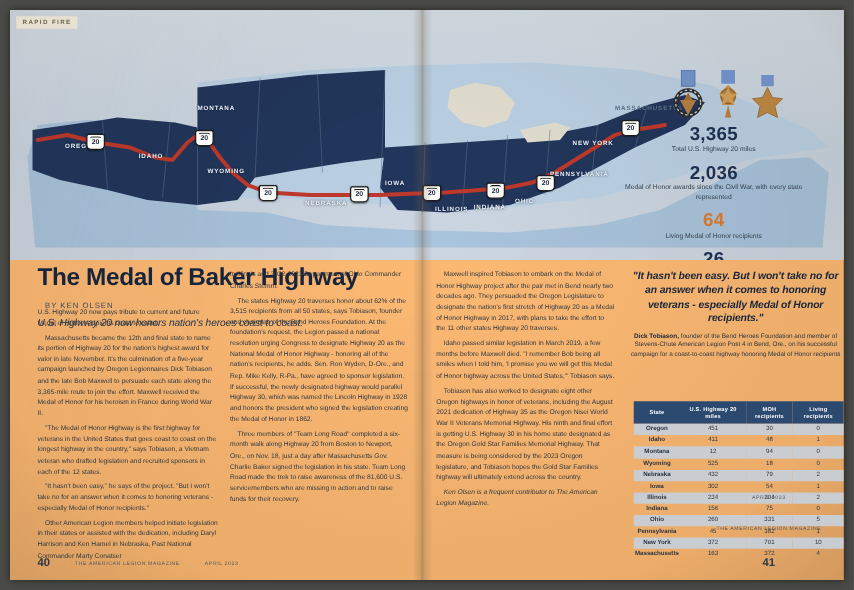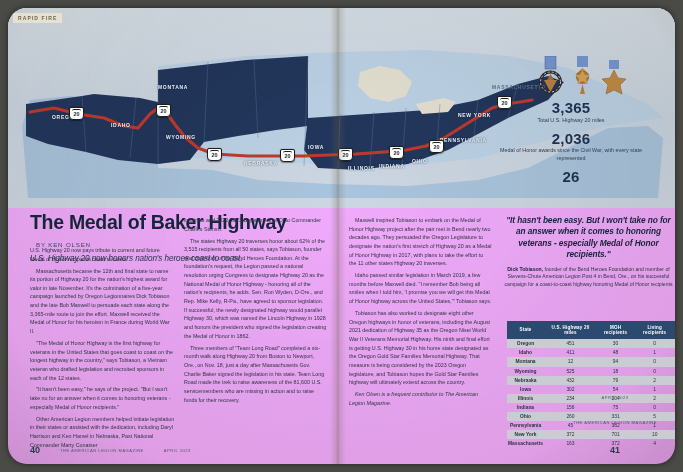--- a/index.html
+++ b/index.html
@@ -6,24 +6,23 @@
   html, body {
     width: 683px; height: 472px;
     background: #4a4a46;
     font-family: "Liberation Sans", sans-serif;
     overflow: hidden;
   }
   #page {
     position: absolute;
     left: 8px; top: 8px;
     width: 667px; height: 456px;
-    background: #f0abfc;
+    background: #fdba74;
     box-shadow: 0 0 6px rgba(0,0,0,.55);
     overflow: hidden;
-    border-radius: 19px;
   }
   
   #page::after {
     content: ""; position: absolute; inset: 0; pointer-events: none;
     background:
       linear-gradient(105deg, rgba(255,255,255,.16) 0%, rgba(255,255,255,0) 28%),
       radial-gradient(ellipse at 50% 40%, rgba(255,255,255,.10) 0%, rgba(90,75,50,.13) 78%, rgba(60,48,30,.26) 100%);
     mix-blend-mode: multiply;
     opacity: .85;
   }
@@ -240,20 +239,24 @@
     <div class="stats">
       <div class="stat">
         <div class="num">3,365</div>
         <div class="cap">Total U.S. Highway 20 miles</div>
       </div>
       <div class="stat">
         <div class="num">2,036</div>
         <div class="cap">Medal of Honor awards since the Civil War, with every state represented</div>
       </div>
       <div class="stat">
+        <div class="num orange">64</div>
+        <div class="cap">Living Medal of Honor recipients</div>
+      </div>
+      <div class="stat">
         <div class="num">26</div>
 
       </div>
     </div>
   </div>
 
   <div class="headline-wrap">
     <span class="headline">The Medal of Baker Highway</span><span class="byline">BY KEN OLSEN</span>
     <div class="deck">U.S. Highway 20 now honors nation's heroes coast to coast.</div>
   </div>

